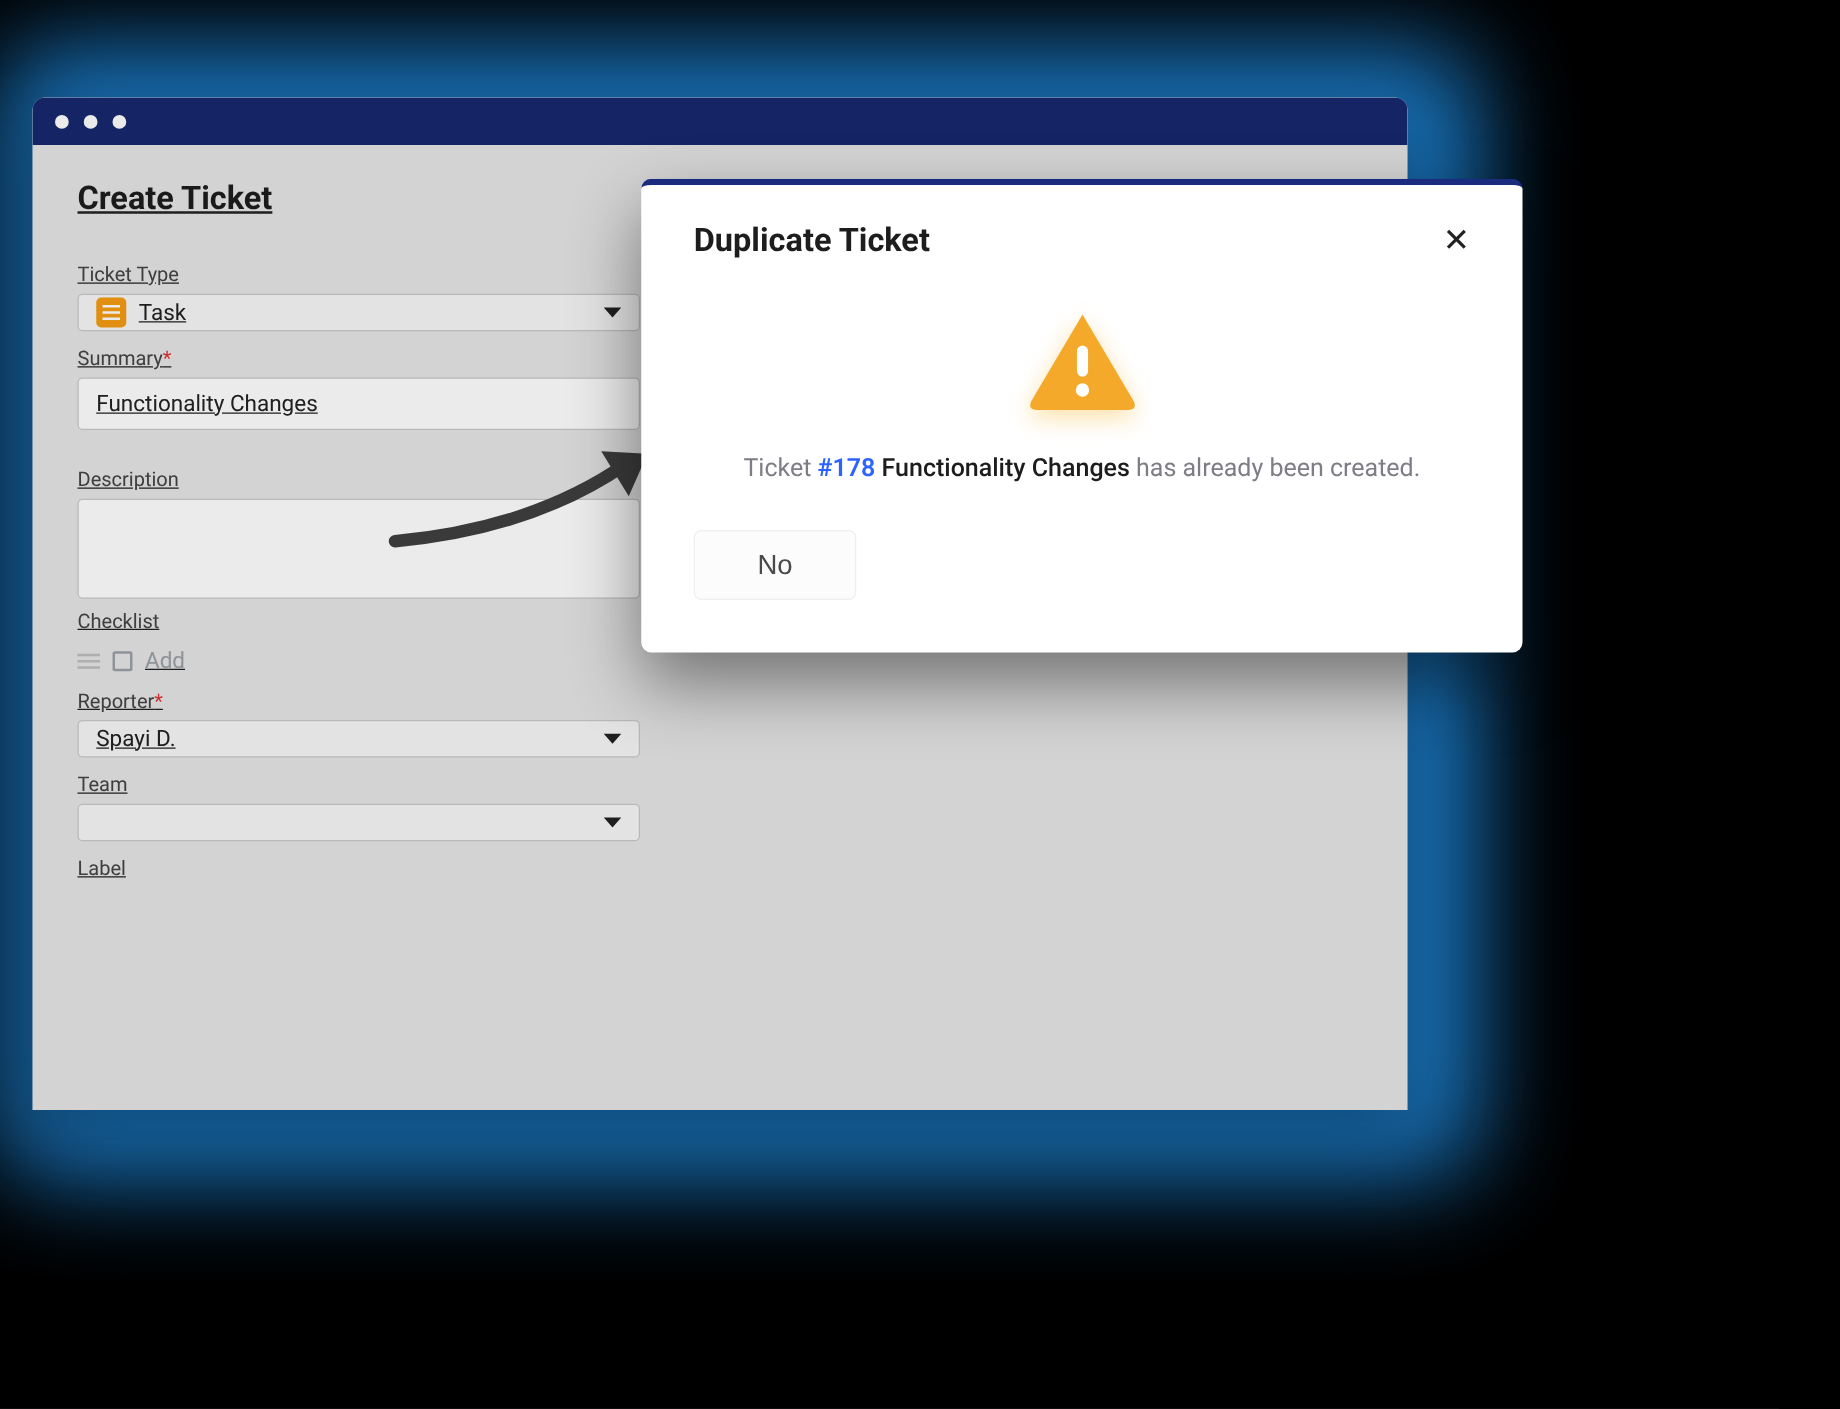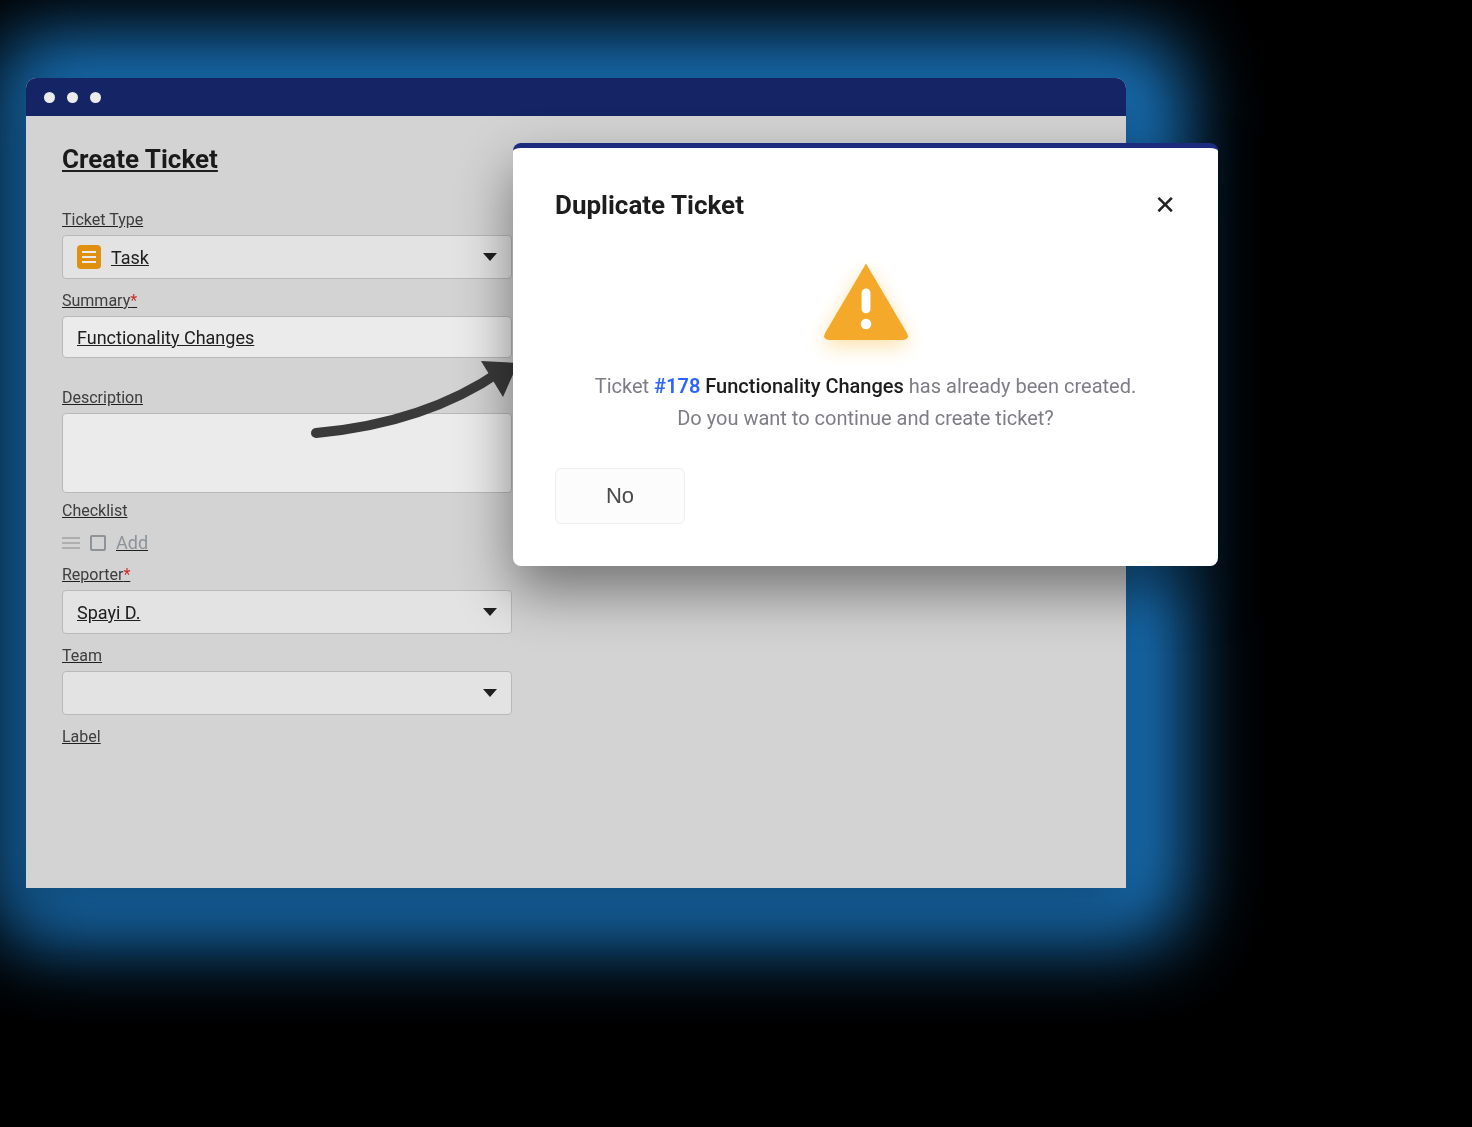--- a/index.html
+++ b/index.html
@@ -90,21 +90,21 @@
     border: 1px solid #c9c9c9;
     border-radius: 4px;
     font-size: 18px;
     color: #222;
     display:flex;
     align-items:center;
     justify-content:space-between;
     padding: 8px 14px;
     position:relative;
   }
-  .select { height: 44px; }
+  .select { height: 30px; }
   .text-input { height: 42px; background:#fff; }
   .textarea { height: 80px; align-items:flex-start; background:#fff;}
   .caret {
     width:0; height:0;
     border-left:7px solid transparent;
     border-right:7px solid transparent;
     border-top:8px solid #222;
   }
 
   .ticket-type-row {
@@ -163,21 +163,21 @@
   
   .modal {
     position:absolute;
     top: 143px;
     left: 513px;
     width: 705px;
     background:#fff;
     border-radius: 8px;
     border-top: 5px solid #1b2b7d;
     box-shadow: 0 25px 55px rgba(0,0,0,0.45);
-    padding: 42px 42px 42px 42px;
+    padding: 30px 42px 42px 42px;
   }
   .modal-header {
     display:flex;
     justify-content:space-between;
     align-items:center;
     margin-bottom: 40px;
   }
   .modal-title {
     font-size: 26px;
     font-weight:700;
@@ -325,19 +325,18 @@
     <circle cx="50" cy="72" r="6" fill="#fff"></circle>
   </svg>
 
   <div class="modal-text">
     <span>Ticket </span>
     <span class="link">#178</span>
     <span> </span>
     <span class="tname">Functionality Changes</span>
     <span> has already been created.</span>
     <br>
-    <span>Do you want to continue and create ticket?</span>
   </div>
 
   <div class="modal-buttons">
     <button class="btn btn-no">No</button>
   </div>
 </div>
 
 </body></html>

